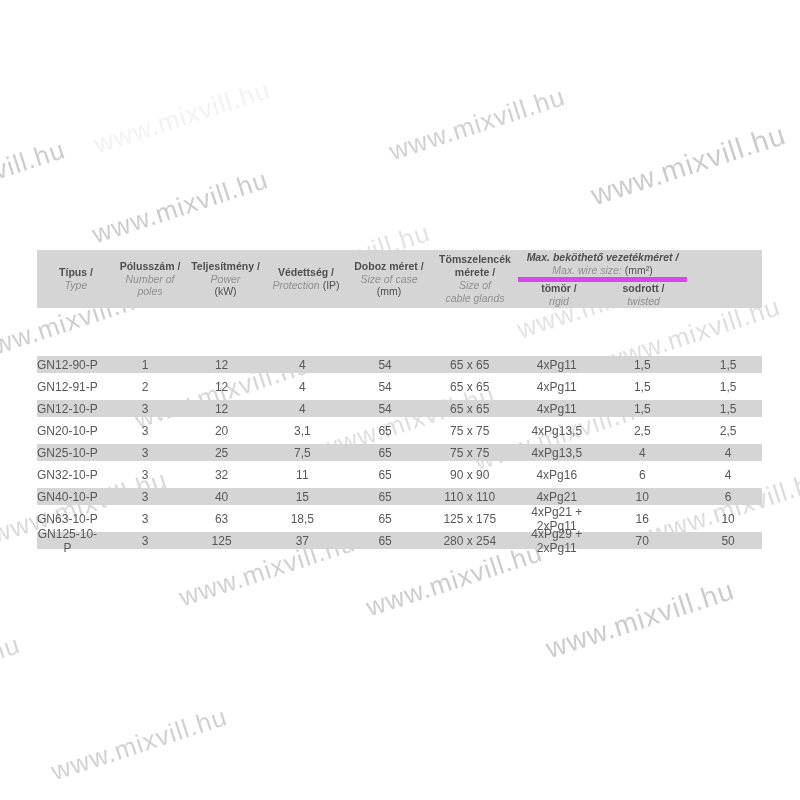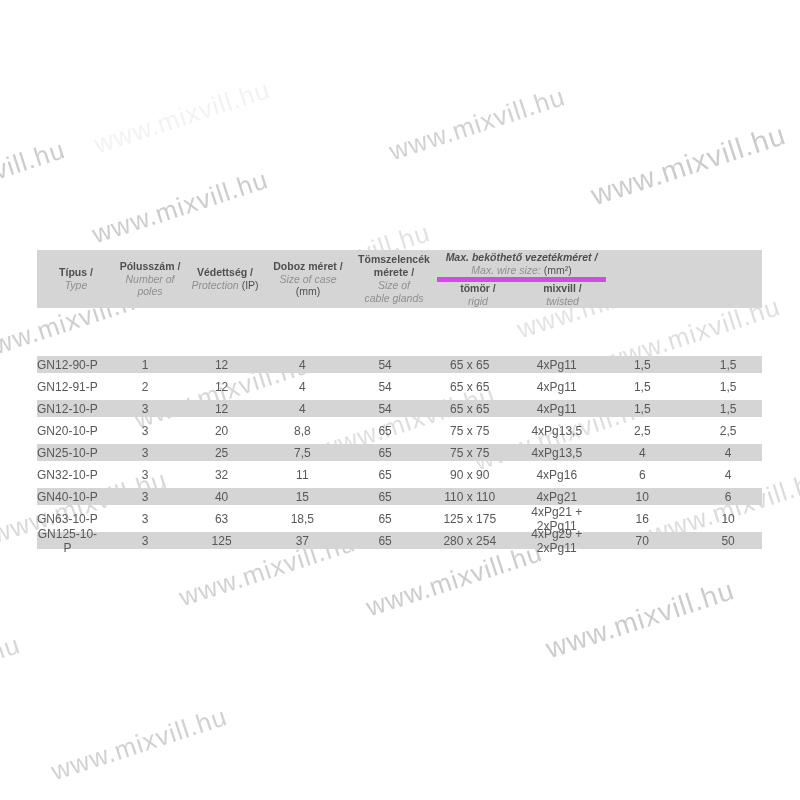--- a/index.html
+++ b/index.html
@@ -116,20 +116,25 @@
       <span class="en">Type</span>
     </div>
 
     <div class="th c1">
       <span class="hu">Pólusszám /</span>
       <span class="en">Number of</span>
       <span class="en">poles</span>
     </div>
 
 
+    <div class="th c3">
+      <span class="hu">Teljesítmény /</span>
+      <span class="en">Power</span>
+      <span class="unit">(kW)</span>
+    </div>
 
     <div class="th c4">
       <span class="hu">Védettség /</span>
       <span class="inline-mix"><span class="en">Protection</span> <span class="unit">(IP)</span></span>
     </div>
 
     <div class="th c5">
       <span class="hu">Doboz méret /</span>
       <span class="en">Size of case</span>
       <span class="unit">(mm)</span>
@@ -146,21 +151,21 @@
       <div class="group-top">
         <span class="hu-i">Max. beköthető vezetékméret /</span>
         <span class="inline-mix"><span class="en">Max. wire size:</span> <span class="unit">(mm²)</span></span>
       </div>
       <div class="group-sub">
         <div class="th c7">
           <span class="hu">tömör /</span>
           <span class="en">rigid</span>
         </div>
         <div class="th c8">
-          <span class="hu">mixvill /</span>
+          <span class="hu">sodrott /</span>
           <span class="en">twisted</span>
         </div>
       </div>
     </div>
 
   </div>
 
   <div id="rows">
       <div class="trow">
         <div class="tcell c0">GN12-90-P</div>
@@ -192,21 +197,21 @@
         <div class="tcell c4">54</div>
         <div class="tcell c5">65 x 65</div>
         <div class="tcell c6">4xPg11</div>
         <div class="tcell c7">1,5</div>
         <div class="tcell c8">1,5</div>
       </div>
       <div class="trow">
         <div class="tcell c0">GN20-10-P</div>
         <div class="tcell c1">3</div>
         <div class="tcell c2">20</div>
-        <div class="tcell c3">8,8</div>
+        <div class="tcell c3">3,1</div>
         <div class="tcell c4">65</div>
         <div class="tcell c5">75 x 75</div>
         <div class="tcell c6">4xPg13,5</div>
         <div class="tcell c7">2,5</div>
         <div class="tcell c8">2,5</div>
       </div>
       <div class="trow">
         <div class="tcell c0">GN25-10-P</div>
         <div class="tcell c1">3</div>
         <div class="tcell c2">25</div>

